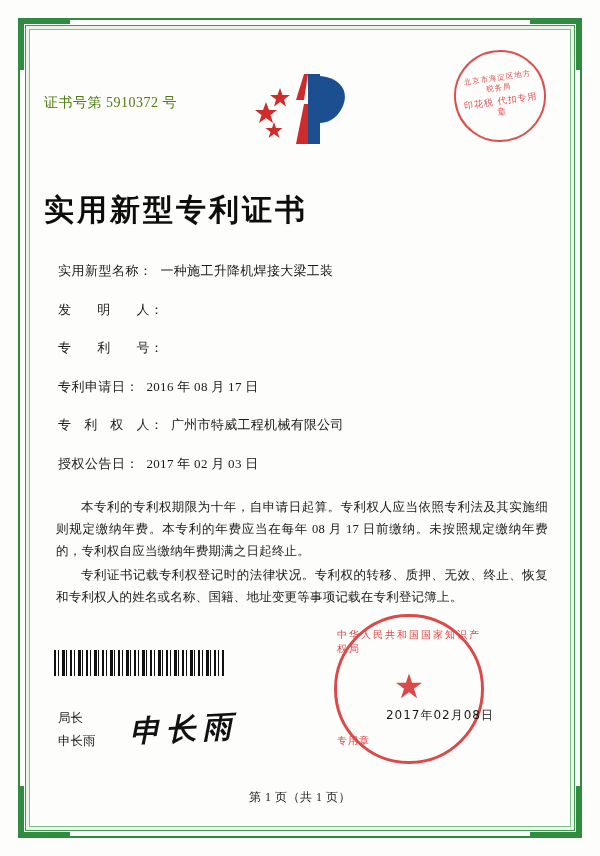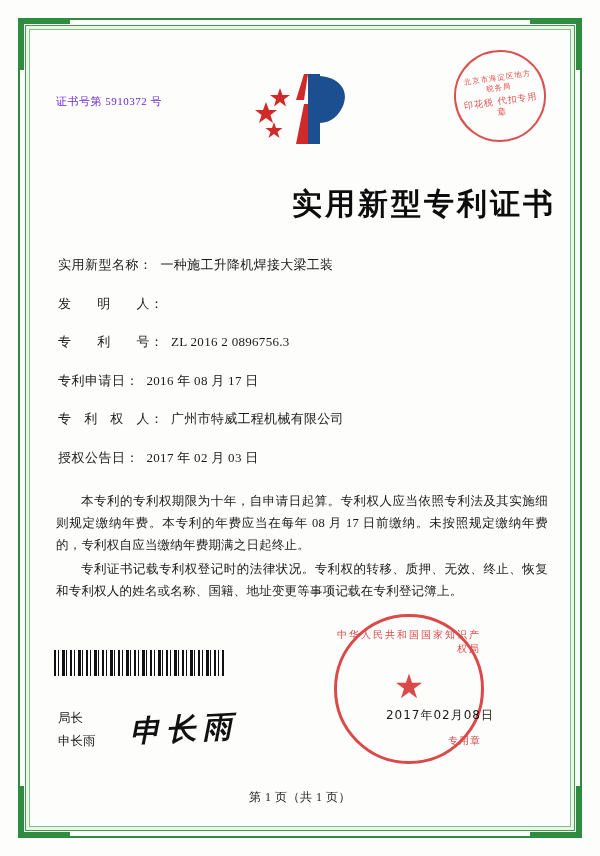--- a/index.html
+++ b/index.html
@@ -60,25 +60,25 @@
     bottom: 44px;
   }
 
   
   .top-row {
     position: relative;
     height: 120px;
   }
   .cert-no {
     position: absolute;
-    left: 12px;
+    left: 0;
     top: 50px;
-    font-size: 11px;
+    font-size: 14px;
     letter-spacing: 0.5px;
-    color: #6d28d9;
+    color: #4d7c0f;
   }
 
   .logo {
     position: absolute;
     left: 50%;
     transform: translateX(-50%);
     top: 22px;
     width: 108px;
     height: 86px;
   }
@@ -112,26 +112,26 @@
   }
   .seal-top .seal-mid {
     display: block;
     font-size: 9px;
     margin-top: 4px;
     letter-spacing: 1px;
   }
 
   
   .title {
-    text-align: right;
+    text-align: left;
     font-family: "DejaVu Serif", serif;
     font-weight: bold;
     font-size: 30px;
     letter-spacing: 3px;
-    margin-top: 20px;
+    margin-top: 26px;
     margin-bottom: 30px;
     color: #0d0d0d;
   }
 
   
   .fields {
     margin: 0 6px 0 14px;
   }
   .field-row {
     display: flex;
@@ -217,21 +217,21 @@
     border: 3px solid #d52b2b;
     border-radius: 50%;
     color: #d52b2b;
     opacity: 0.85;
   }
   .seal-main .ring-text-top,
   .seal-main .ring-text-bottom {
     position: absolute;
     left: 0;
     right: 0;
-    text-align: right;
+    text-align: left;
     font-family: "DejaVu Sans", sans-serif;
     font-size: 10px;
     letter-spacing: 2px;
   }
   .seal-main .ring-text-top { top: 11px; }
   .seal-main .ring-text-bottom { bottom: 13px; font-size: 10px; letter-spacing: 1px; }
   .seal-star {
     position: absolute;
     left: 50%;
     top: 50%;
@@ -315,21 +315,20 @@
       </div>
 
       <div class="field-row">
         <span class="field-label spread">发明人</span>
         <span>：</span>
       </div>
 
       <div class="field-row">
         <span class="field-label spread">专利号</span>
         <span>：</span>
-        <span class="field-value">ZL 2016 2 0896756.3</span>
       </div>
 
       <div class="field-row">
         <span class="field-label">专利申请日</span>
         <span>：</span>
         <span class="field-value">2016 年 08 月 17 日</span>
       </div>
 
       <div class="field-row">
         <span class="field-label spread">专利权人</span>

